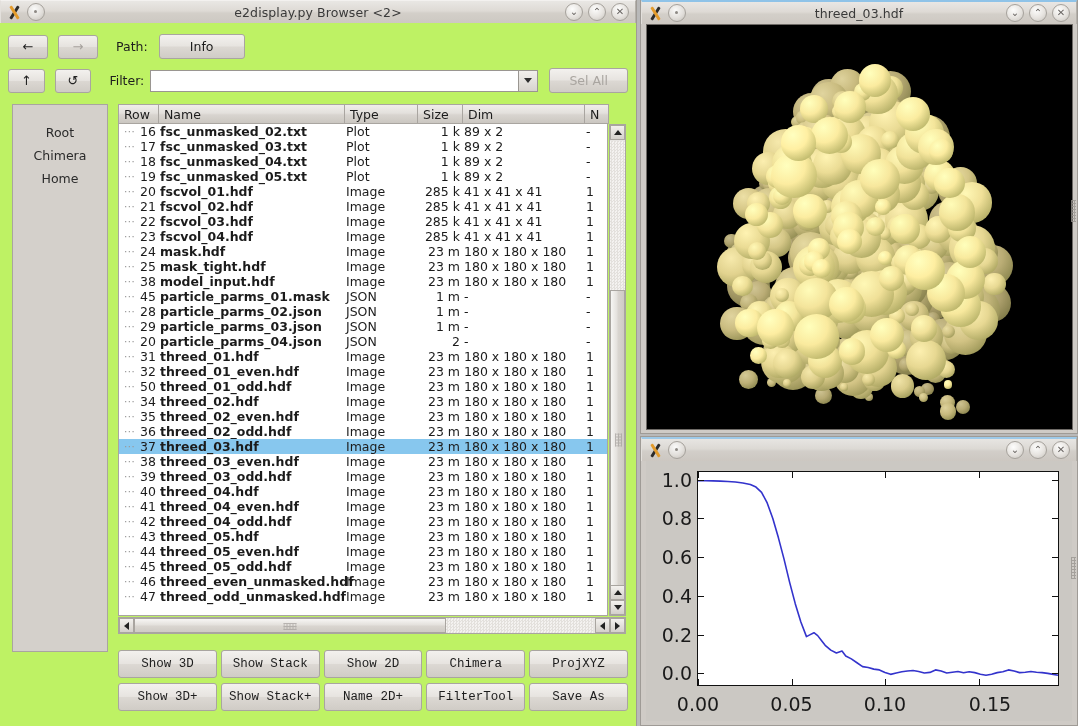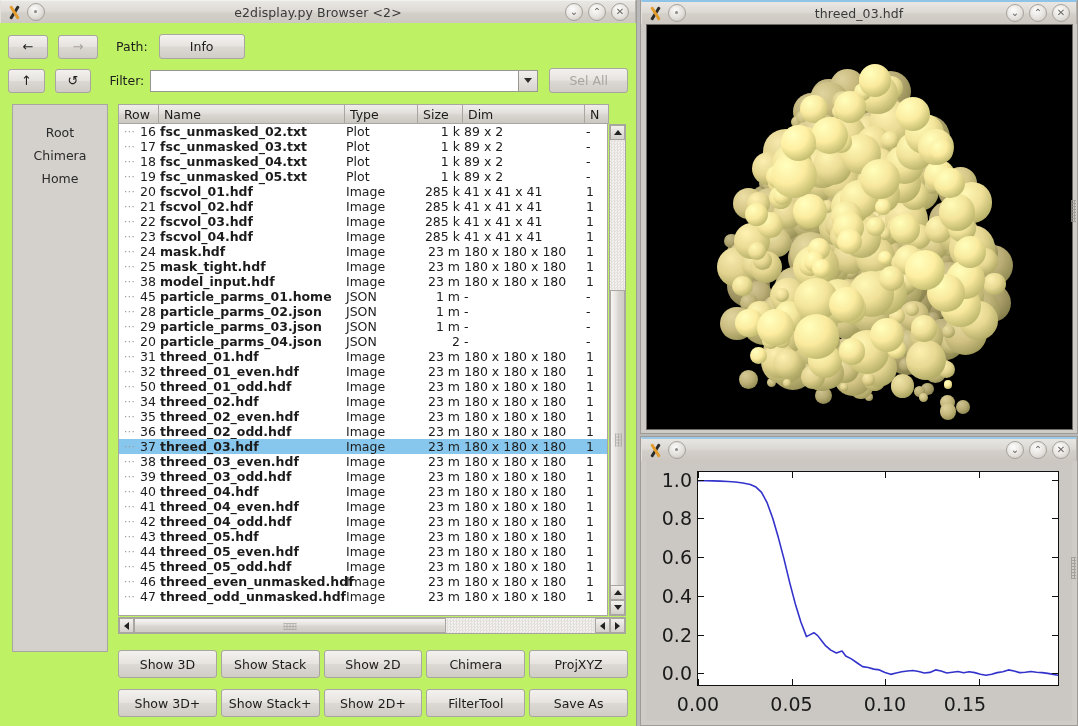--- a/index.html
+++ b/index.html
@@ -171,21 +171,21 @@
             background: repeating-linear-gradient(to bottom,#a7a3a0 0 1px,transparent 1px 3px),
                         repeating-linear-gradient(to right,#a7a3a0 0 1px,transparent 1px 3px);
             background-size: 3px 3px; opacity:.75; }
   .hs-arrow { position:absolute; top:0; width:15px; height:15px;
     background: linear-gradient(to bottom,#f3f1ee,#d4d0cb);
     border:1px solid #a9a5a0; box-sizing:border-box;
     display:flex;align-items:center;justify-content:center; }
 
   
   #btngrid { position:absolute; left:118px; top: 650px; width: 510px; }
-  .brow { display:flex; gap: 4px; margin-bottom: 11px; }
+  .brow { display:flex; gap: 4px; margin-bottom: 5px; font-family: Liberation Mono, monospace; }
   .brow .bigbtn { width: 98px; height: 26px; }
 
   
   #viewer { left: 640px; top: 0; width: 438px; height: 434px;
             border: 1px solid #9f9b96; border-top: none; box-sizing: border-box;
             background: #cfcbc6; }
   #viewer .titlebar { border-top: 2px solid #8fc3e8; }
   #gl { position:absolute; left:5px; top:24px; width: 425px; height: 404px;
         background:#000; overflow:hidden; border:1px solid #6e6a66; }
   .blob { position:absolute; border-radius:50%; filter: blur(0.4px); }
@@ -370,21 +370,21 @@
             <div class="c-row">38</div>
             <div class="c-name">model_input.hdf</div>
             <div class="c-type">Image</div>
             <div class="c-size">23 m</div>
             <div class="c-dim">180 x 180 x 180</div>
             <div class="c-n">1</div>
           </div>
           <div class="trow">
             <div class="c-tree">⋯</div>
             <div class="c-row">45</div>
-            <div class="c-name">particle_parms_01.home</div>
+            <div class="c-name">particle_parms_01.mask</div>
             <div class="c-type">JSON</div>
             <div class="c-size">1 m</div>
             <div class="c-dim">-</div>
             <div class="c-n">-</div>
           </div>
           <div class="trow">
             <div class="c-tree">⋯</div>
             <div class="c-row">28</div>
             <div class="c-name">particle_parms_02.json</div>
             <div class="c-type">JSON</div>
@@ -602,21 +602,21 @@
       <div class="brow">
         <div class="bigbtn">Show 3D</div>
         <div class="bigbtn">Show Stack</div>
         <div class="bigbtn">Show 2D</div>
         <div class="bigbtn">Chimera</div>
         <div class="bigbtn">ProjXYZ</div>
       </div>
       <div class="brow">
         <div class="bigbtn">Show 3D+</div>
         <div class="bigbtn">Show Stack+</div>
-        <div class="bigbtn">Show 2D+</div>
+        <div class="bigbtn">Name 2D+</div>
         <div class="bigbtn">FilterTool</div>
         <div class="bigbtn">Save As</div>
       </div>
     </div>
   </div>
 
   <div class="win" id="viewer">
     <div class="titlebar">
       <div class="tb-left">
         <div class="appicon"></div>
@@ -1128,21 +1128,21 @@
           <div class="ytmark r" style="top: 7.74545px;"></div>
           <div class="xtick" style="left: 0px;">0.00</div>
           <div class="xtmark " style="left: 0px;"></div>
           <div class="xtmark b" style="left: 0px;"></div>
           <div class="xtick" style="left: 93.5065px;">0.05</div>
           <div class="xtmark " style="left: 93.5065px;"></div>
           <div class="xtmark b" style="left: 93.5065px;"></div>
           <div class="xtick" style="left: 187.013px;">0.10</div>
           <div class="xtmark " style="left: 187.013px;"></div>
           <div class="xtmark b" style="left: 187.013px;"></div>
-          <div class="xtick" style="left: 267px;">0.15</div>
+          <div class="xtick" style="left: 292px;">0.15</div>
           <div class="xtmark " style="left: 280.519px;"></div>
           <div class="xtmark b" style="left: 280.519px;"></div>
         </div>
     </div>
     <div class="side-grip" style="right:1px; top:120px;"></div>
   </div>
 
 </div>
 
 </body></html>

